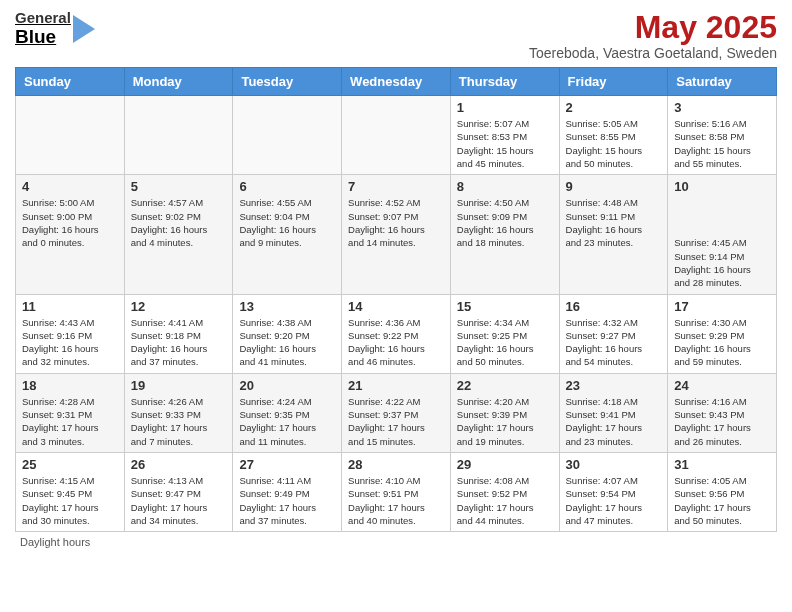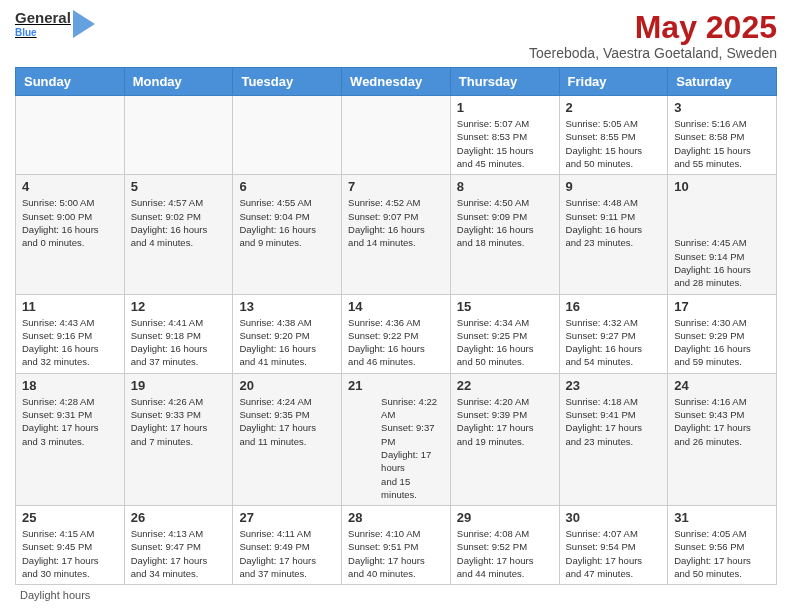--- a/index.html
+++ b/index.html
@@ -93,21 +93,21 @@
   </style>
 </head>
 <body>
 
 <div class="page">
   <div class="header-row">
     <div class="logo">
     <div style="display:flex;align-items:center;gap:2px;">
       <div style="display:flex;flex-direction:column;line-height:1.1;text-decoration:underline;">
         <span style="font-size:15px;font-weight:bold;color:#333;">General</span>
-        <span style="font-size:10px;font-weight:bold;color:#3b82f6;">Blue</span>
+        <span style="font-size:19px;font-weight:bold;color:#000000;">Blue</span>
       </div>
       <svg width="22" height="28" viewBox="0 0 22 28" xmlns="http://www.w3.org/2000/svg">
         <polygon points="0,0 22,14 0,28" fill="#4a90d9" opacity="0.85"></polygon>
       </svg>
     </div>
   </div>
     <div class="title-block">
       <div class="main-title">May 2025</div>
       <div class="subtitle">Toereboda, Vaestra Goetaland, Sweden</div>
     </div>
@@ -272,21 +272,21 @@
           </td>
           <td>
             <span class="day-number">20</span>
             <div class="day-info" style="white-space: pre-line;">Sunrise: 4:24 AM
 Sunset: 9:35 PM
 Daylight: 17 hours
 and 11 minutes.</div>
           </td>
           <td>
             <span class="day-number">21</span>
-            <div class="day-info" style="white-space: pre-line; margin-left: 33px;">Sunrise: 4:22 AM
+            <div class="day-info" style="white-space: pre-line;">Sunrise: 4:22 AM
 Sunset: 9:37 PM
 Daylight: 17 hours
 and 15 minutes.</div>
           </td>
           <td>
             <span class="day-number">22</span>
             <div class="day-info" style="white-space: pre-line;">Sunrise: 4:20 AM
 Sunset: 9:39 PM
 Daylight: 17 hours
 and 19 minutes.</div>

